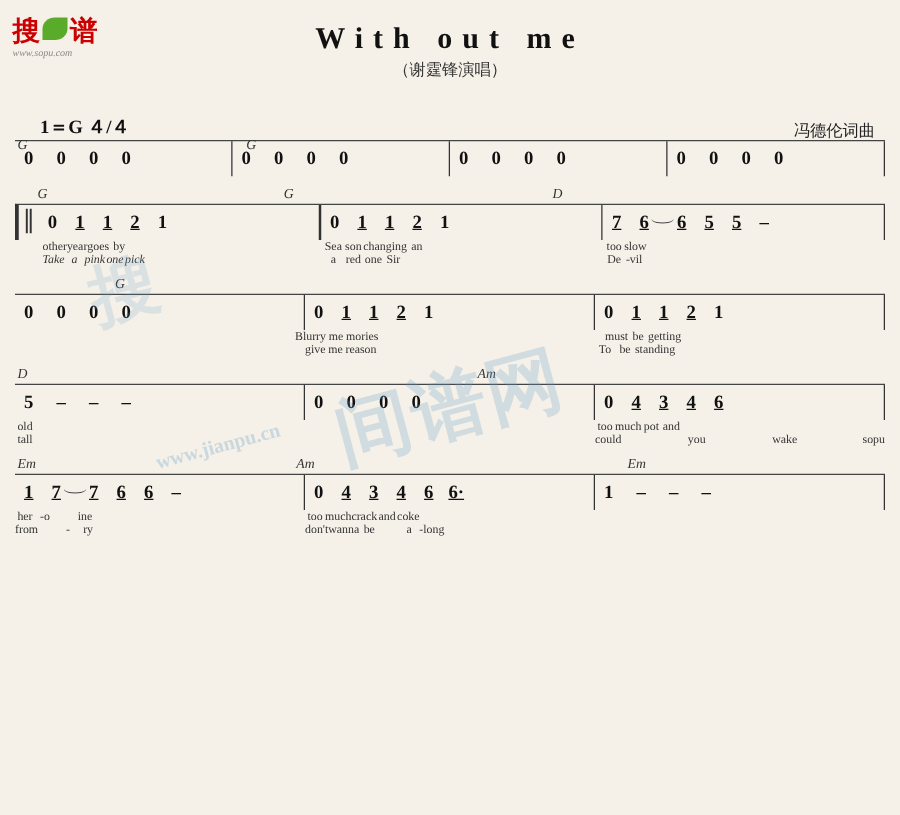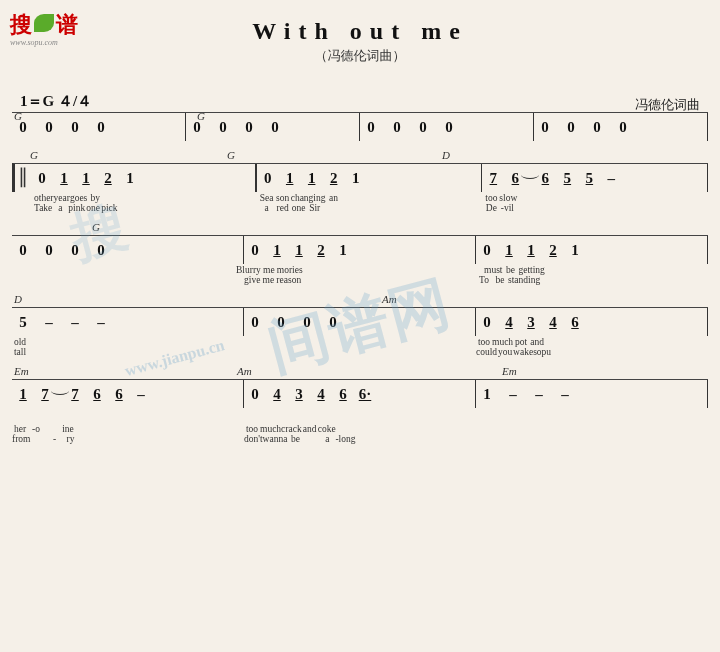--- a/index.html
+++ b/index.html
@@ -175,26 +175,26 @@
 
   <div class="logo">
     <span class="logo-text">搜</span>
     <span class="logo-leaf"></span>
     <span class="logo-pu">谱</span>
     <span class="logo-sub" style="font-size:8px;color:#888;display:block;position:absolute;top:28px;left:0;font-style:italic;">www.sopu.com</span>
   </div>
 
   <div style="text-align:center;margin-top:8px;">
     <div class="title">With  out  me</div>
-    <div class="subtitle">（冯德伦词曲）</div>
+    <div class="subtitle">（谢霆锋演唱）</div>
   </div>
 
   <div class="composer">冯德伦词曲</div>
 
-  <div class="key-sig" style="position:absolute;top:92px;left:20px;font-size:15px;">1＝G  ４/４</div>
+  <div class="key-sig" style="position:absolute;top:92px;left:32px;font-size:15px;">1＝G  ４/４</div>
 
   <div class="watermark">间谱网</div>
   <div style="position:absolute;top:55%;left:20%;transform:translate(-20%,-55%) rotate(-15deg);font-size:16px;color:rgba(100,160,200,0.3);font-weight:bold;pointer-events:none;z-index:10;white-space:nowrap;">www.jianpu.cn</div>
   <div style="position:absolute;top:30%;left:10%;transform:rotate(-15deg);font-size:55px;color:rgba(100,160,200,0.18);font-weight:bold;pointer-events:none;z-index:10;">搜</div>
 
   <div style="position:absolute;top:112px;left:12px;right:12px;">
 
     <div class="section-block">
       <div style="position:relative;">
         <div style="position:absolute;top:-2px;left:2px;font-size:11px;font-style:italic;color:#333;">G</div>
@@ -315,21 +315,21 @@
             <span class="lyr">an</span>
         </div>
         <div style="display:flex;flex:1;">
           <span class="lyr">too</span>
             <span class="lyr">slow</span>
         </div>
       </div>
 
       <div style="display:flex;">
         <span style="min-width:22px;"></span>
-        <div style="display:flex;flex:1;">
+        <div style="display:flex;flex:1;font-style:italic;">
           <span class="lyr">Take</span>
             <span class="lyr">a</span>
             <span class="lyr">pink</span>
             <span class="lyr">one</span>
             <span class="lyr">pick</span>
         </div>
         <div style="display:flex;flex:1;">
           <span class="lyr">a</span>
             <span class="lyr">red</span>
             <span class="lyr">one</span>
@@ -479,21 +479,21 @@
             <span class="lyr">and</span>
         </div>
       </div>
       <div style="display:flex;">
         <div style="display:flex;flex:1;">
           <span class="lyr">tall</span>
         </div>
         <div style="display:flex;flex:1;">
           <span class="lyr"> </span>
         </div>
-        <div style="display:flex;flex:1;">
+        <div style="display:flex;flex:1;justify-content:space-between;">
           <span class="lyr">could</span>
             <span class="lyr">you</span>
             <span class="lyr">wake</span>
             <span class="lyr">sopu</span>
         </div>
       </div>
     </div>
 
     <div class="section-block" style="margin-top:8px;">
       <div style="position:relative;height:14px;">
@@ -537,21 +537,21 @@
           <span class="n">1</span>
             <span class="sp2"></span>
           <span class="n dash">–</span>
             <span class="sp2"></span>
           <span class="n dash">–</span>
             <span class="sp2"></span>
           <span class="n dash">–</span>
         </div>
         <div class="bar-line"></div>
       </div>
-      <div style="display:flex;margin-top:16px;">
+      <div style="display:flex;margin-top:1px;">
         <div style="display:flex;flex:1;">
           <span class="lyr">her</span>
             <span class="lyr">-o</span>
             <span class="lyr"> </span>
             <span class="lyr">ine</span>
             <span class="lyr"> </span>
         </div>
         <div style="display:flex;flex:1;">
           <span class="lyr">too</span>
             <span class="lyr">much</span>

